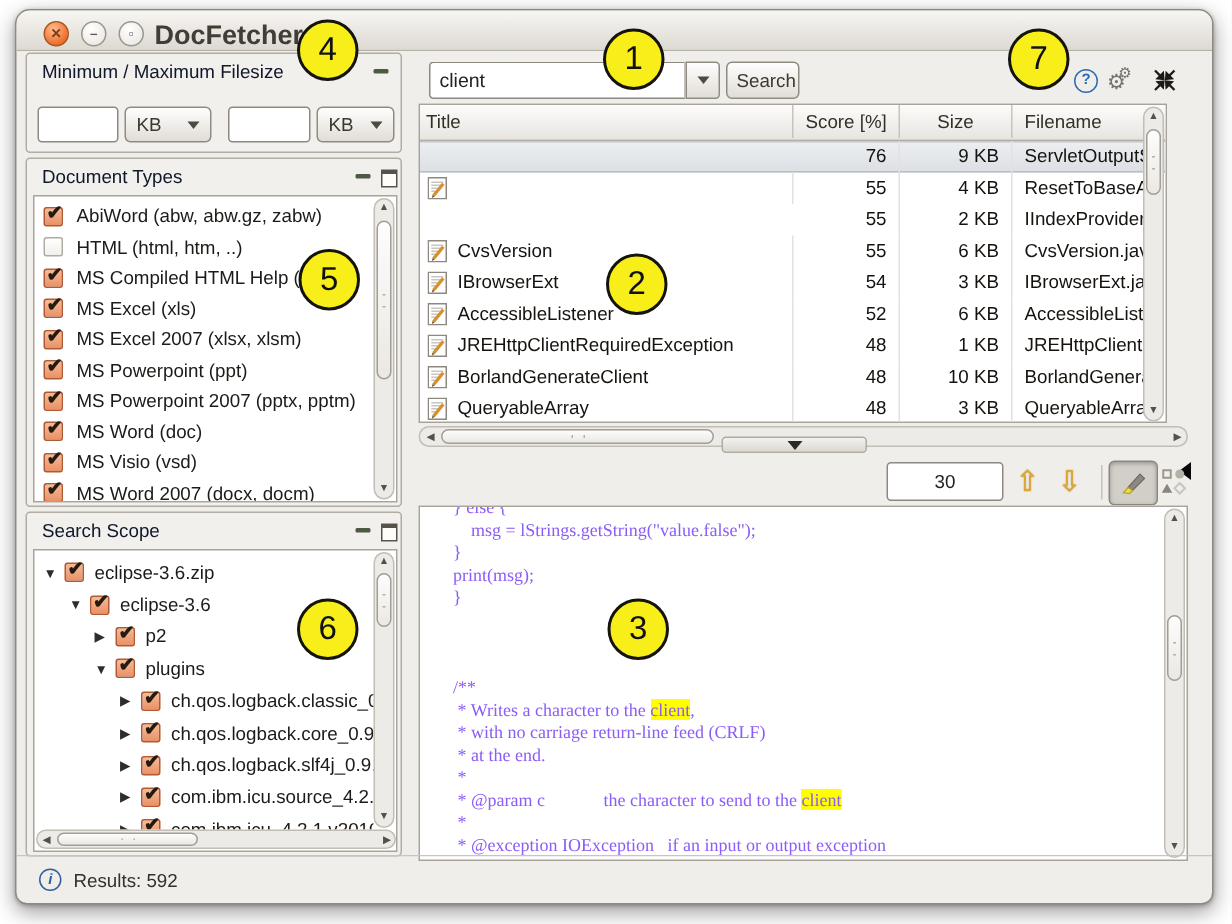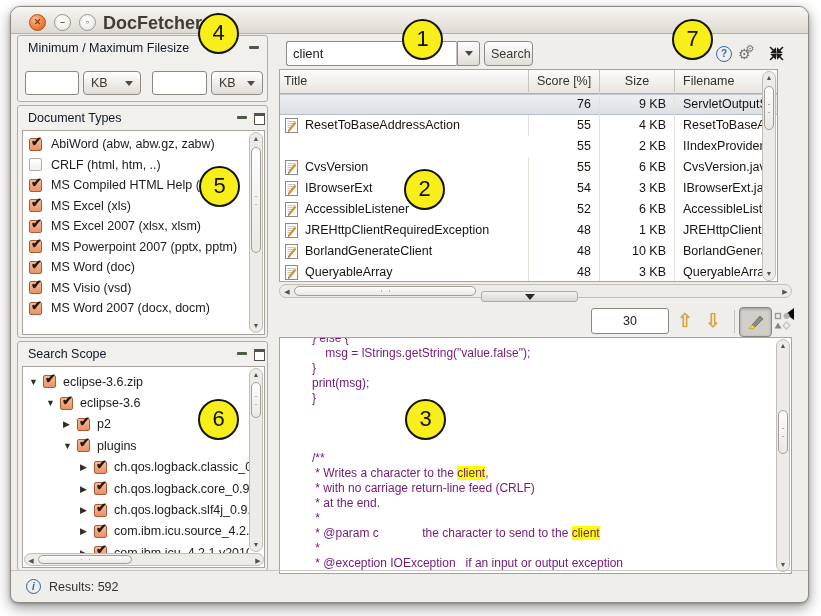--- a/index.html
+++ b/index.html
@@ -95,22 +95,22 @@
   .pv-input{left:580px;top:301px;width:78px;height:26px;text-align:center;font-size:12.5px;}
   .nav-arr{position:absolute;top:302px;font-size:19px;color:#e2a62e;text-shadow:0 0 1px #9a7216;cursor:pointer;}
   .vsep{position:absolute;left:723px;top:303px;width:1px;height:23px;background:#c6c2ba;}
   .hl-btn{position:absolute;left:728px;top:300px;width:31px;height:28px;border:1px solid #8c877e;border-radius:4px;
     background:#d2cec8;box-shadow:inset 0 1px 3px rgba(0,0,0,.28);display:flex;align-items:center;justify-content:center;}
 
   
   .preview{position:absolute;left:268px;top:330px;width:513px;height:237px;background:#fff;
     border:1px solid #a9a49b;box-sizing:border-box;overflow:hidden;}
   .pv-text{position:absolute;left:0;top:0;right:16px;bottom:0;overflow:hidden;
-    font-family:Liberation Sans, sans-serif;font-size:12px;line-height:15px;color:#701a75;
-    padding-left:32px;margin-top:-7px;white-space:pre;}
+    font-family:Liberation Serif, serif;font-size:12px;line-height:15px;color:#8b5cf6;
+    padding-left:22px;margin-top:-7px;white-space:pre;}
   .pl{height:15px;}
   mark{background:#ffff00;color:inherit;padding:0;}
 
   
   .statusbar{position:absolute;left:0;right:0;bottom:0;height:31px;border-top:1px solid #c9c5be;
     border-radius:0 0 8px 8px;}
   .info-circ{position:absolute;left:15px;top:8px;width:13px;height:13px;border:1.5px solid #2e5f9e;border-radius:50%;
     color:#2e5f9e;font-size:10px;font-weight:bold;font-style:italic;text-align:center;line-height:13px;}
   .status-text{position:absolute;left:38px;top:9px;font-size:12.5px;color:#34312b;}
 
@@ -151,33 +151,37 @@
       <div class="ph-min" style="left:219px;"></div>
       <div class="ph-max" style="left:236px;"></div>
       <div class="white-box" style="left:4px;top:24px;width:243px;height:205px;">
         <div style="position:absolute;left:0;top:3px;right:15px;">
             <div class="dt-row">
               <span class="cb"></span>
               <span>AbiWord (abw, abw.gz, zabw)</span>
             </div>
             <div class="dt-row">
               <span class="cb un"></span>
-              <span>CRLF (html, htm, ..)</span>
+              <span>HTML (html, htm, ..)</span>
             </div>
             <div class="dt-row">
               <span class="cb"></span>
               <span>MS Compiled HTML Help (chm)</span>
             </div>
             <div class="dt-row">
               <span class="cb"></span>
               <span>MS Excel (xls)</span>
             </div>
             <div class="dt-row">
               <span class="cb"></span>
               <span>MS Excel 2007 (xlsx, xlsm)</span>
+            </div>
+            <div class="dt-row">
+              <span class="cb"></span>
+              <span>MS Powerpoint (ppt)</span>
             </div>
             <div class="dt-row">
               <span class="cb"></span>
               <span>MS Powerpoint 2007 (pptx, pptm)</span>
             </div>
             <div class="dt-row">
               <span class="cb"></span>
               <span>MS Word (doc)</span>
             </div>
             <div class="dt-row">
@@ -309,21 +313,20 @@
             <div class="td c3">ServletOutputS</div>
           </div>
           <div class="tr">
             <div class="td c0">
               <span class="doc-ico"><svg width="13" height="15" viewBox="0 0 13 15">
                   <rect x="0.5" y="0.5" width="12" height="14" fill="#fff" stroke="#8d8981"></rect>
                   <path d="M2.5 3.5h8M2.5 5.5h8M2.5 7.5h5M2.5 9.5h4" stroke="#c9c6c0" stroke-width="1"></path>
                   <path d="M4 12.5 L10.5 4.5" stroke="#d98f2b" stroke-width="2.2"></path>
                   <path d="M3 14 L4.6 13 L3.4 12 Z" fill="#4a4640"></path>
                 </svg></span>
-              <span>ResetToBaseAddressAction</span>
             </div>
             <div class="td c1 num">55</div>
             <div class="td c2 num">4 KB</div>
             <div class="td c3">ResetToBaseA</div>
           </div>
           <div class="tr">
             <div class="td c1 num">55</div>
             <div class="td c2 num">2 KB</div>
             <div class="td c3">IIndexProvider.</div>
           </div>

